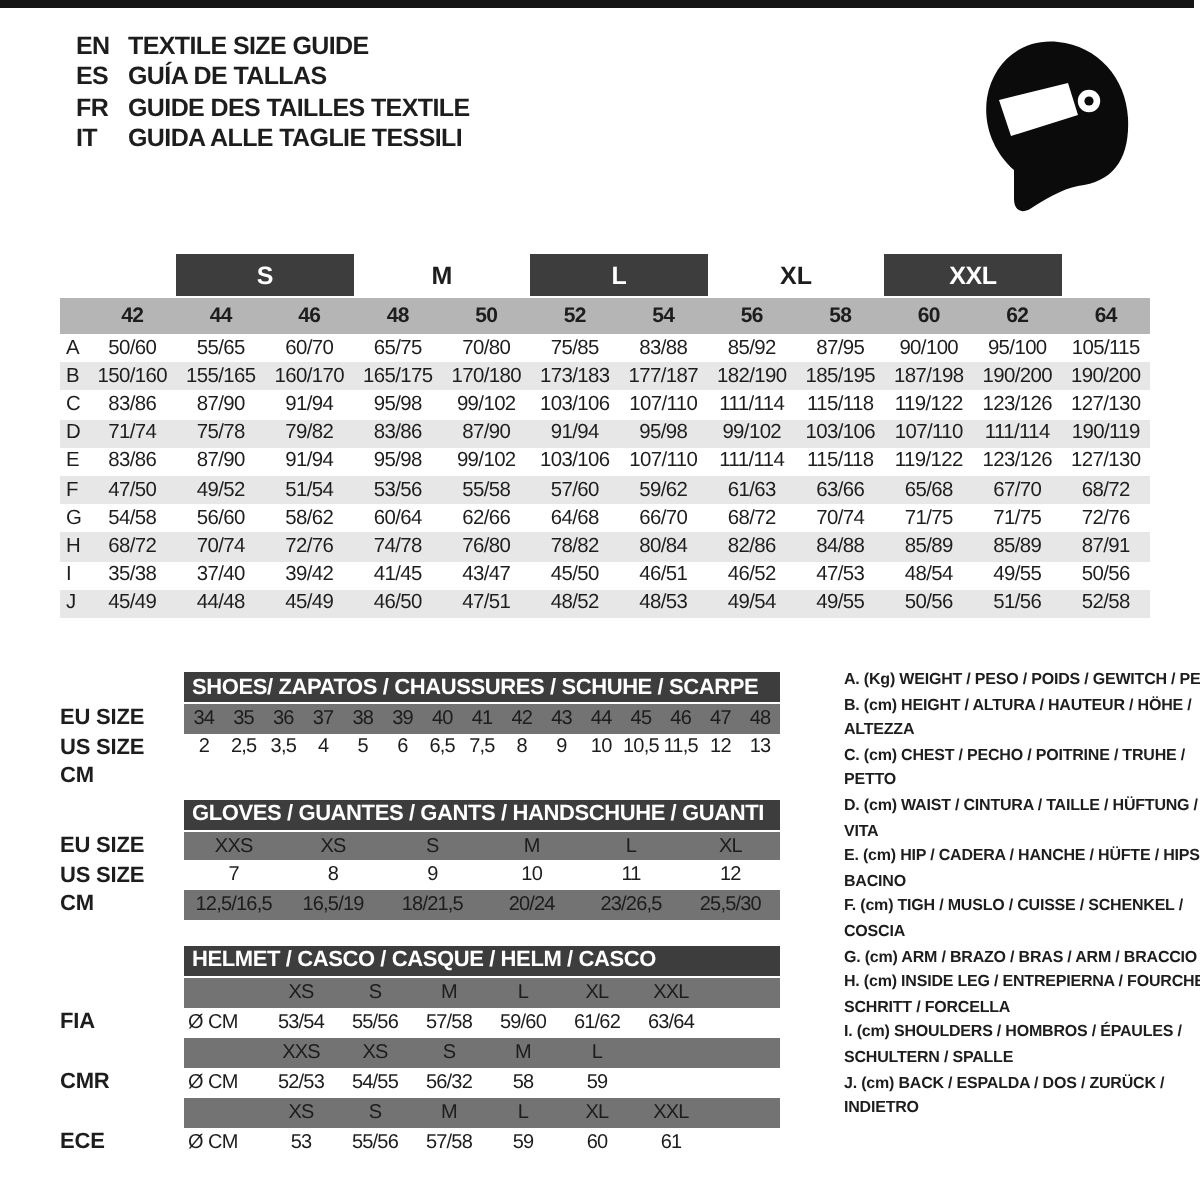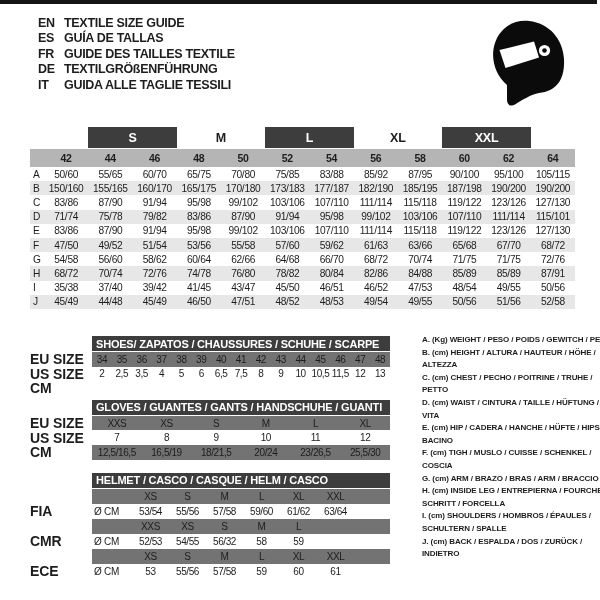--- a/index.html
+++ b/index.html
@@ -27,21 +27,21 @@
   .num-cell{text-align:center;font-weight:700;font-size:10.5px;letter-spacing:-0.3px;}
   .t-row{height:14.2px;align-items:center;font-size:10.2px;letter-spacing:-0.3px;}
   .t-row.alt{background:#e7e7e7;}
   .t-letter{padding-left:3px;}
   .t-val{text-align:center;white-space:nowrap;}
 
   
   .lower-left{position:absolute;left:30px;top:336px;width:360px;}
   .sub-row{display:flex;height:14.6px;}
   .sub-row.tall{height:15px;}
-  .sub-label{width:62px;font-weight:700;font-size:14px;letter-spacing:-0.1px;display:flex;align-items:center;}
+  .sub-label{width:62px;font-weight:700;font-size:11px;letter-spacing:-0.1px;display:flex;align-items:center;}
   .sub-content{width:298px;box-sizing:border-box;}
   .bar{height:15px;background:#3d3d3d;color:#fff;font-weight:700;font-size:11px;letter-spacing:-0.2px;display:flex;align-items:center;padding-left:4px;box-sizing:border-box;white-space:nowrap;}
   .bar-row{display:flex;height:15px;margin-bottom:1px;}
   .shade{background:#737373;}
   .shoes-grid{display:grid;grid-template-columns:repeat(15,1fr);height:100%;align-items:center;}
   .gloves-grid{display:grid;grid-template-columns:repeat(6,1fr);height:100%;align-items:center;}
   .helmet-grid{display:grid;grid-template-columns:40px repeat(6,37px) 1fr;height:100%;align-items:center;}
   .s-val{text-align:center;font-size:10px;letter-spacing:-0.4px;white-space:nowrap;}
   .u-cell{font-size:10px;letter-spacing:-0.3px;padding-left:2px;}
   .gap4{height:4px;}
@@ -61,24 +61,20 @@
     <span class="lang-code">EN</span>
     <span>TEXTILE SIZE GUIDE</span>
   </div>
   <div class="lang-row">
     <span class="lang-code">ES</span>
     <span>GUÍA DE TALLAS</span>
   </div>
   <div class="lang-row">
     <span class="lang-code">FR</span>
     <span>GUIDE DES TAILLES TEXTILE</span>
-  </div>
-  <div class="lang-row">
-    <span class="lang-code">DE</span>
-    <span>TEXTILGRÖßENFÜHRUNG</span>
   </div>
   <div class="lang-row">
     <span class="lang-code">IT</span>
     <span>GUIDA ALLE TAGLIE TESSILI</span>
   </div>
 </div>
 
 <svg class="helmet-icon" viewBox="0 0 80 92" xmlns="http://www.w3.org/2000/svg">
   <path fill="#0b0b0b" d="M42 2 C62 4 76 20 77 40 C78 60 70 72 52 74 C44 75.5 35 81 28 85.5 C23.5 88 20 86 20 80.5 L20 66 C10 57 4.5 44 6.5 30 C9.5 12 24 0 42 2 Z"></path>
   <path fill="#ffffff" d="M12.5 31 L47 22.5 L52 38.5 L18.5 49 Z"></path>
@@ -161,21 +157,21 @@
         <div class="t-val">75/78</div>
         <div class="t-val">79/82</div>
         <div class="t-val">83/86</div>
         <div class="t-val">87/90</div>
         <div class="t-val">91/94</div>
         <div class="t-val">95/98</div>
         <div class="t-val">99/102</div>
         <div class="t-val">103/106</div>
         <div class="t-val">107/110</div>
         <div class="t-val">111/114</div>
-        <div class="t-val">115/101</div>
+        <div class="t-val">190/119</div>
       </div>
       <div class="main-grid t-row">
         <div class="t-letter">E</div>
         <div class="t-val">83/86</div>
         <div class="t-val">87/90</div>
         <div class="t-val">91/94</div>
         <div class="t-val">95/98</div>
         <div class="t-val">99/102</div>
         <div class="t-val">103/106</div>
         <div class="t-val">107/110</div>

